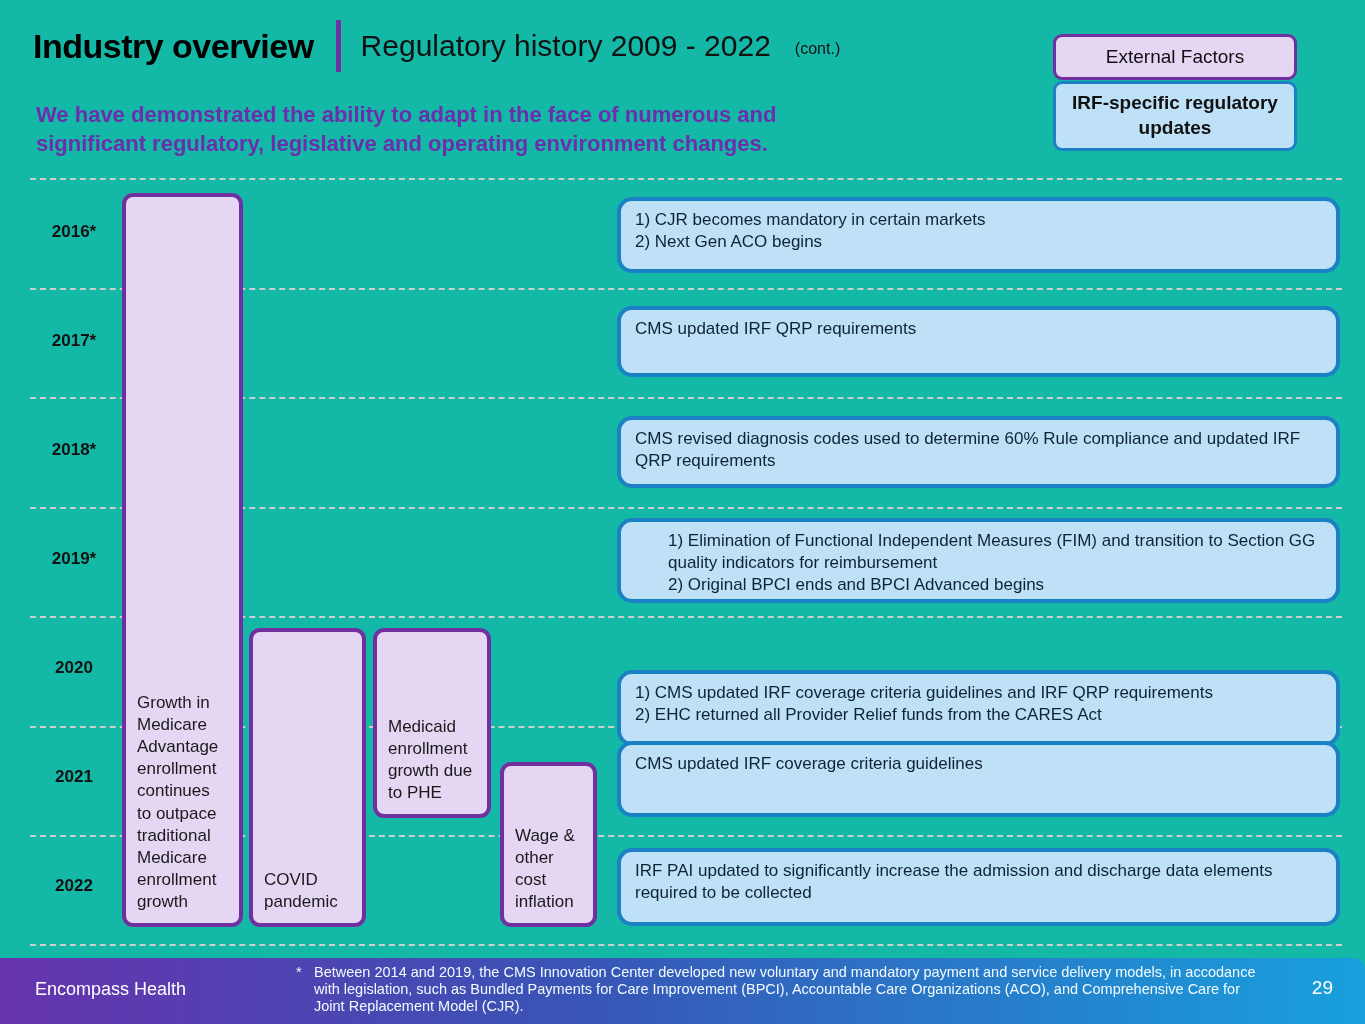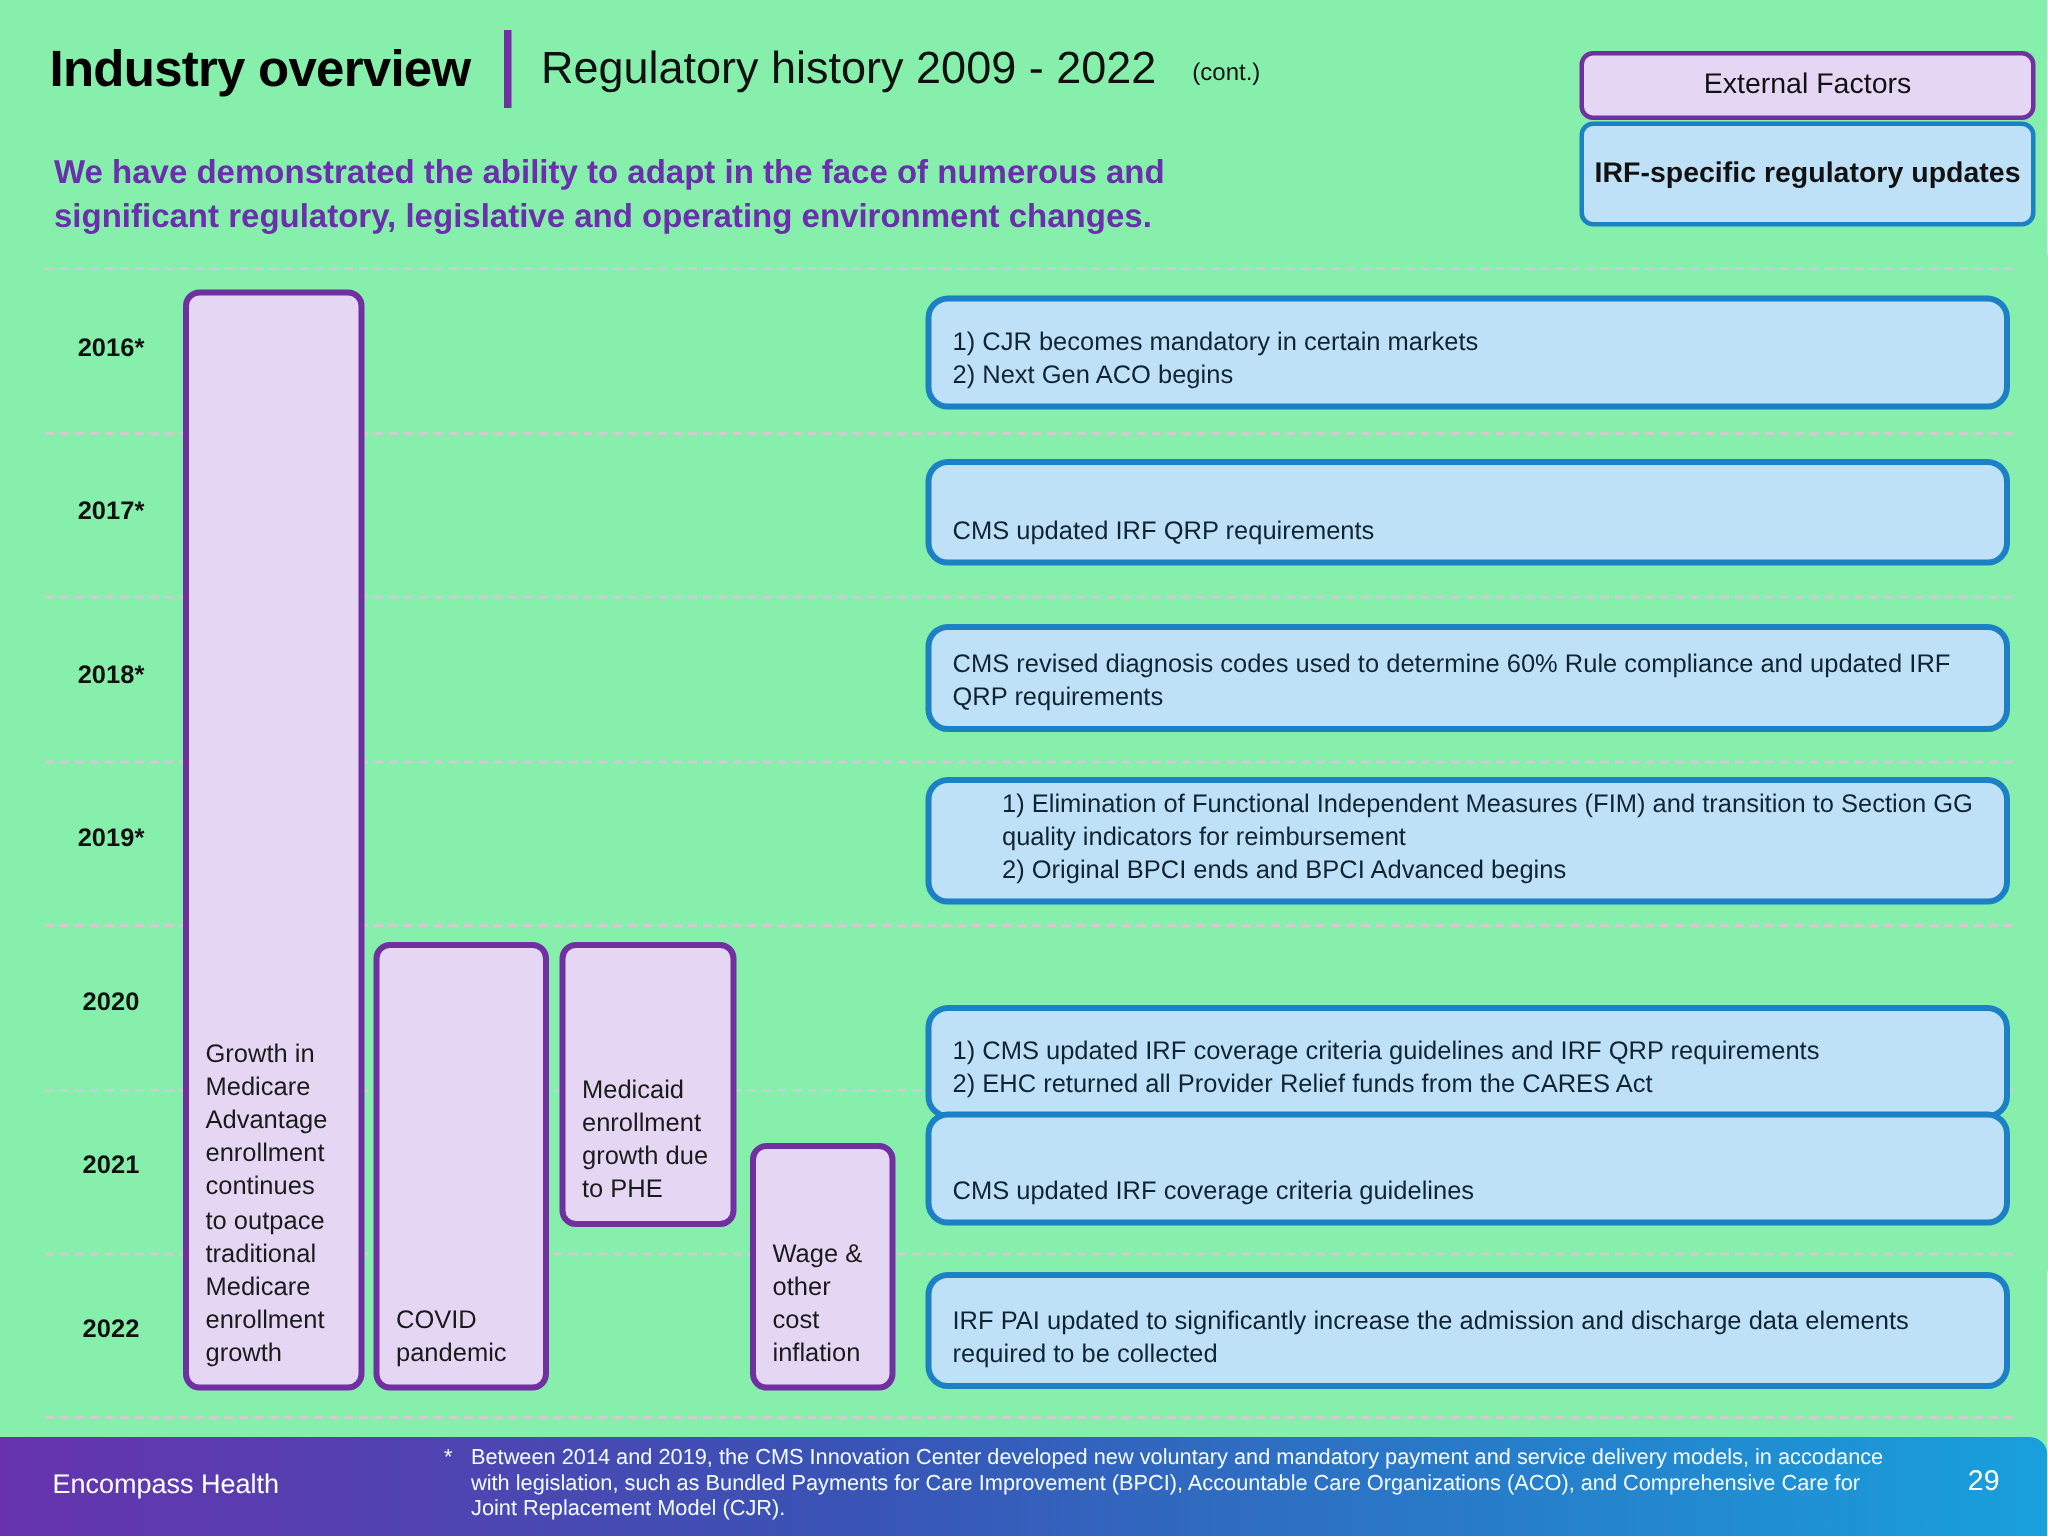--- a/index.html
+++ b/index.html
@@ -1,37 +1,37 @@
 <!DOCTYPE html>
 <html><head>
 <meta charset="utf-8">
 <style>
   html,body { margin:0; padding:0; background:#fff; }
   .slide {
-    position:relative; width:1365px; height:1024px; background:#86efac;
+    position:relative; width:1365px; height:1024px; background:#14b8a6;
     font-family:"Liberation Sans", sans-serif; overflow:hidden;
   }
   .preline { white-space:pre-line; }
 
   
   .header-row { position:absolute; left:33px; top:20px; display:flex; align-items:center; }
   .section-title { font-size:34px; font-weight:bold; color:#000; letter-spacing:-0.5px; }
   .title-divider { width:5px; height:52px; background:#7030a0; margin:0 20px 0 22px; }
   .page-title { font-size:30px; font-weight:400; color:#111; }
   .cont-label { font-size:16px; color:#111; margin-left:24px; padding-top:6px;text-align:center; }
 
   .subtitle {
     position:absolute; left:36px; top:100px; width:950px;
     font-size:22px; font-weight:bold; color:#6b2fad; line-height:1.34;
   }
 
   
   .legend-box {
-    position:absolute; left:1053px; width:304px; box-sizing:border-box;
-    display:flex; align-items:center; justify-content:center; 
+    position:absolute; left:1053px; width:244px; box-sizing:border-box;
+    display:flex; align-items:center; justify-content:center; text-align:center;
     font-size:19px; color:#111; line-height:1.3;
   }
   .legend-external { top:34px; height:46px; background:#e5d6f4; border:3.5px solid #7030a0; border-radius:9px; }
   .legend-irf { top:81px; height:70px; background:#bee1f8; border:3.5px solid #1b80c4; border-radius:9px;font-weight:bold; }
 
   
   .gridline { position:absolute; left:30px; width:1312px; height:0; border-top:2px dashed #cdcdcd; }
 
   .year-label {
     position:absolute; left:30px; width:88px; height:30px; line-height:30px;
@@ -43,21 +43,21 @@
     position:absolute; box-sizing:border-box; background:#e5d6f4;
     border:4px solid #7030a0; border-radius:11px;
     display:flex; align-items:flex-end; padding:10px 11px;
     font-size:17px; color:#1a1a1a; line-height:1.3; z-index:2;
   }
 
   
   .upd-box {
     position:absolute; left:617px; width:723px; box-sizing:border-box;
     background:#bee1f8; border:4px solid #1b80c4; border-radius:15px;
-    display:flex; align-items:flex-end; padding:8px 14px;
+    display:flex; align-items:flex-start; padding:8px 14px;
     font-size:17px; color:#0f2433; line-height:1.3; z-index:2;
   }
 
   
   .footer-bar {
     position:absolute; left:0; top:958px; width:1365px; height:66px;
     background:linear-gradient(90deg,#6633ad 0%, #3954b6 42%, #18a0dc 100%);
     border-top-right-radius:12px;
   }
   .brand { position:absolute; left:35px; top:21px; color:#ffffff; font-size:18px;text-align:right; }

